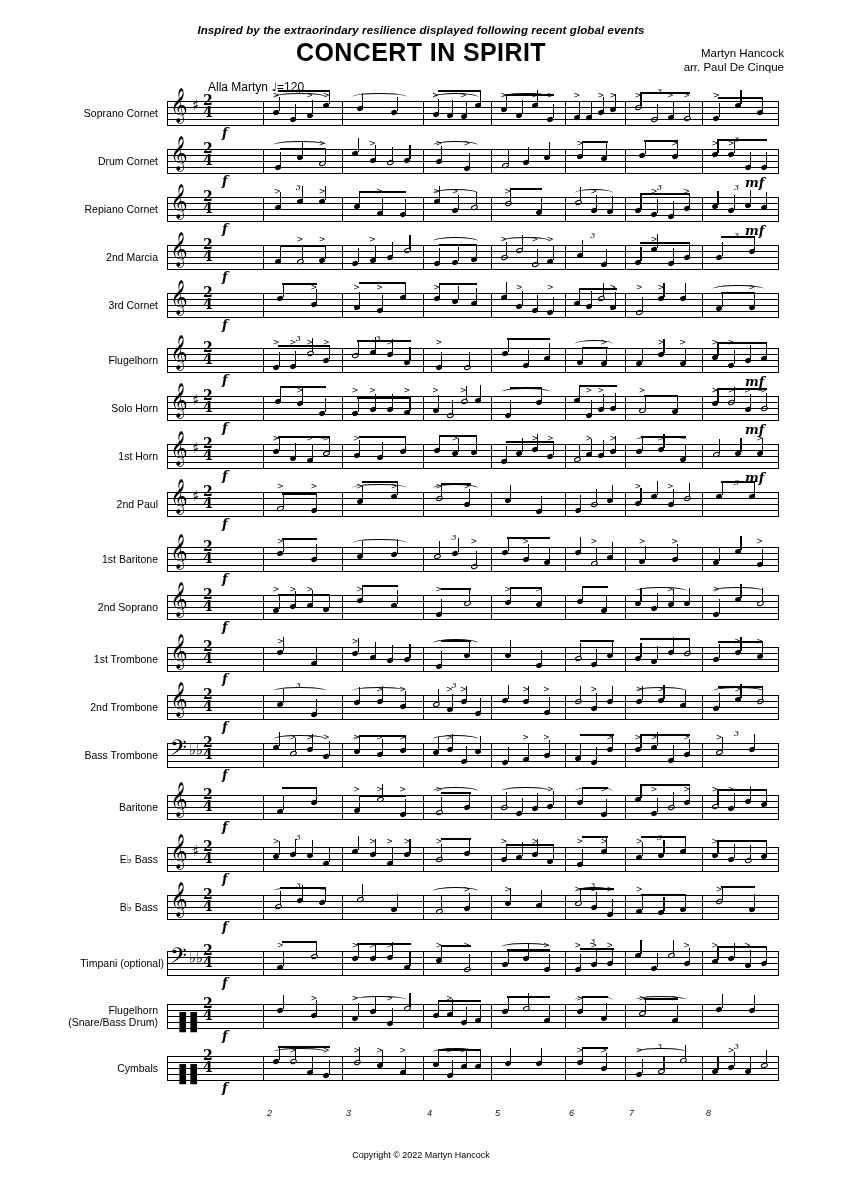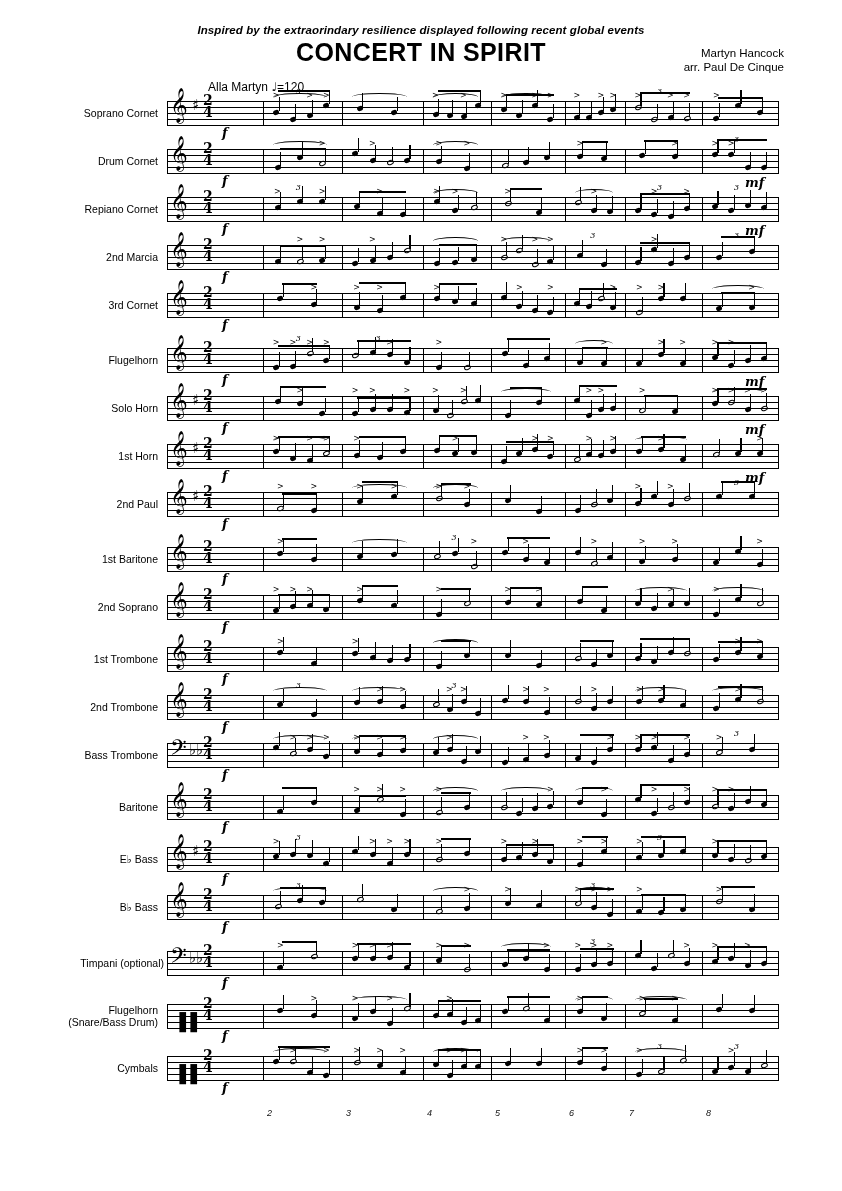--- a/index.html
+++ b/index.html
@@ -1949,15 +1949,16 @@
       <div class="barnum" style="left: 267px; top: 1012px;">2</div>
       <div class="barnum" style="left: 346px; top: 1012px;">3</div>
       <div class="barnum" style="left: 427px; top: 1012px;">4</div>
       <div class="barnum" style="left: 495px; top: 1012px;">5</div>
       <div class="barnum" style="left: 569px; top: 1012px;">6</div>
       <div class="barnum" style="left: 629px; top: 1012px;">7</div>
       <div class="barnum" style="left: 706px; top: 1012px;">8</div>
     </div>
 
   <div class="footer">
+    <div>Copyright © 2022 Martyn Hancock</div>
   </div>
 
 </div>
 
 </body></html>

